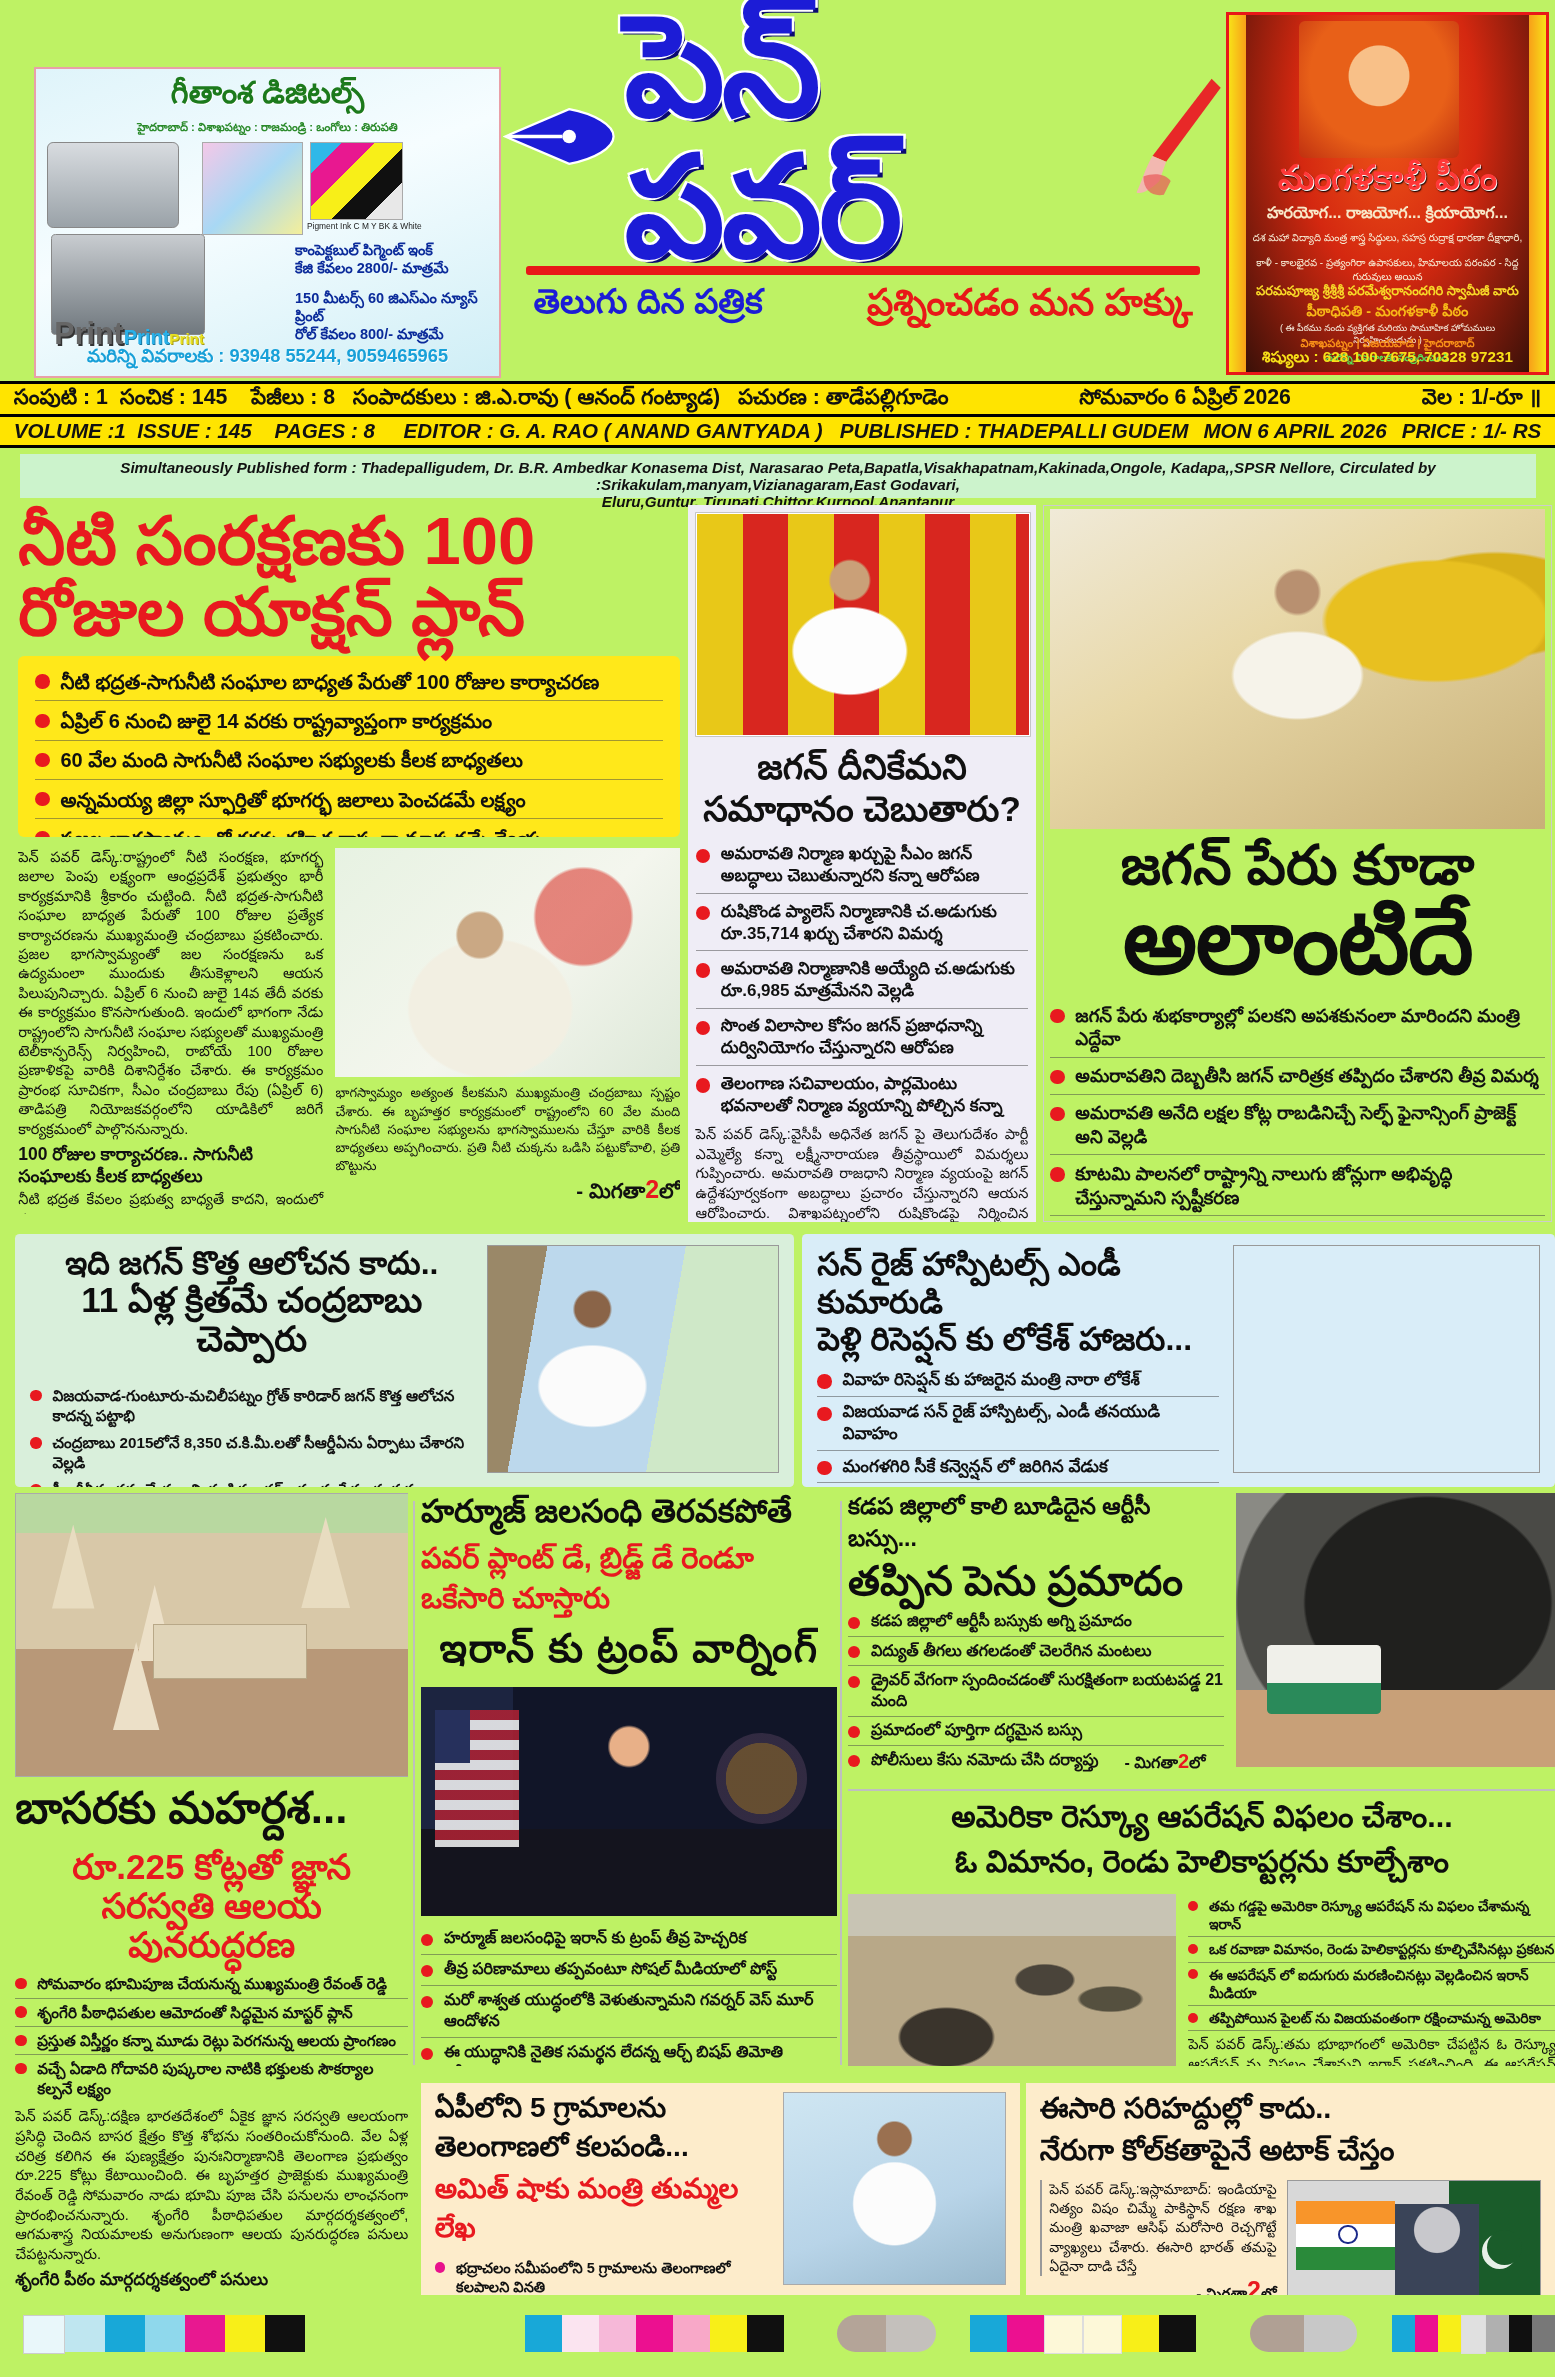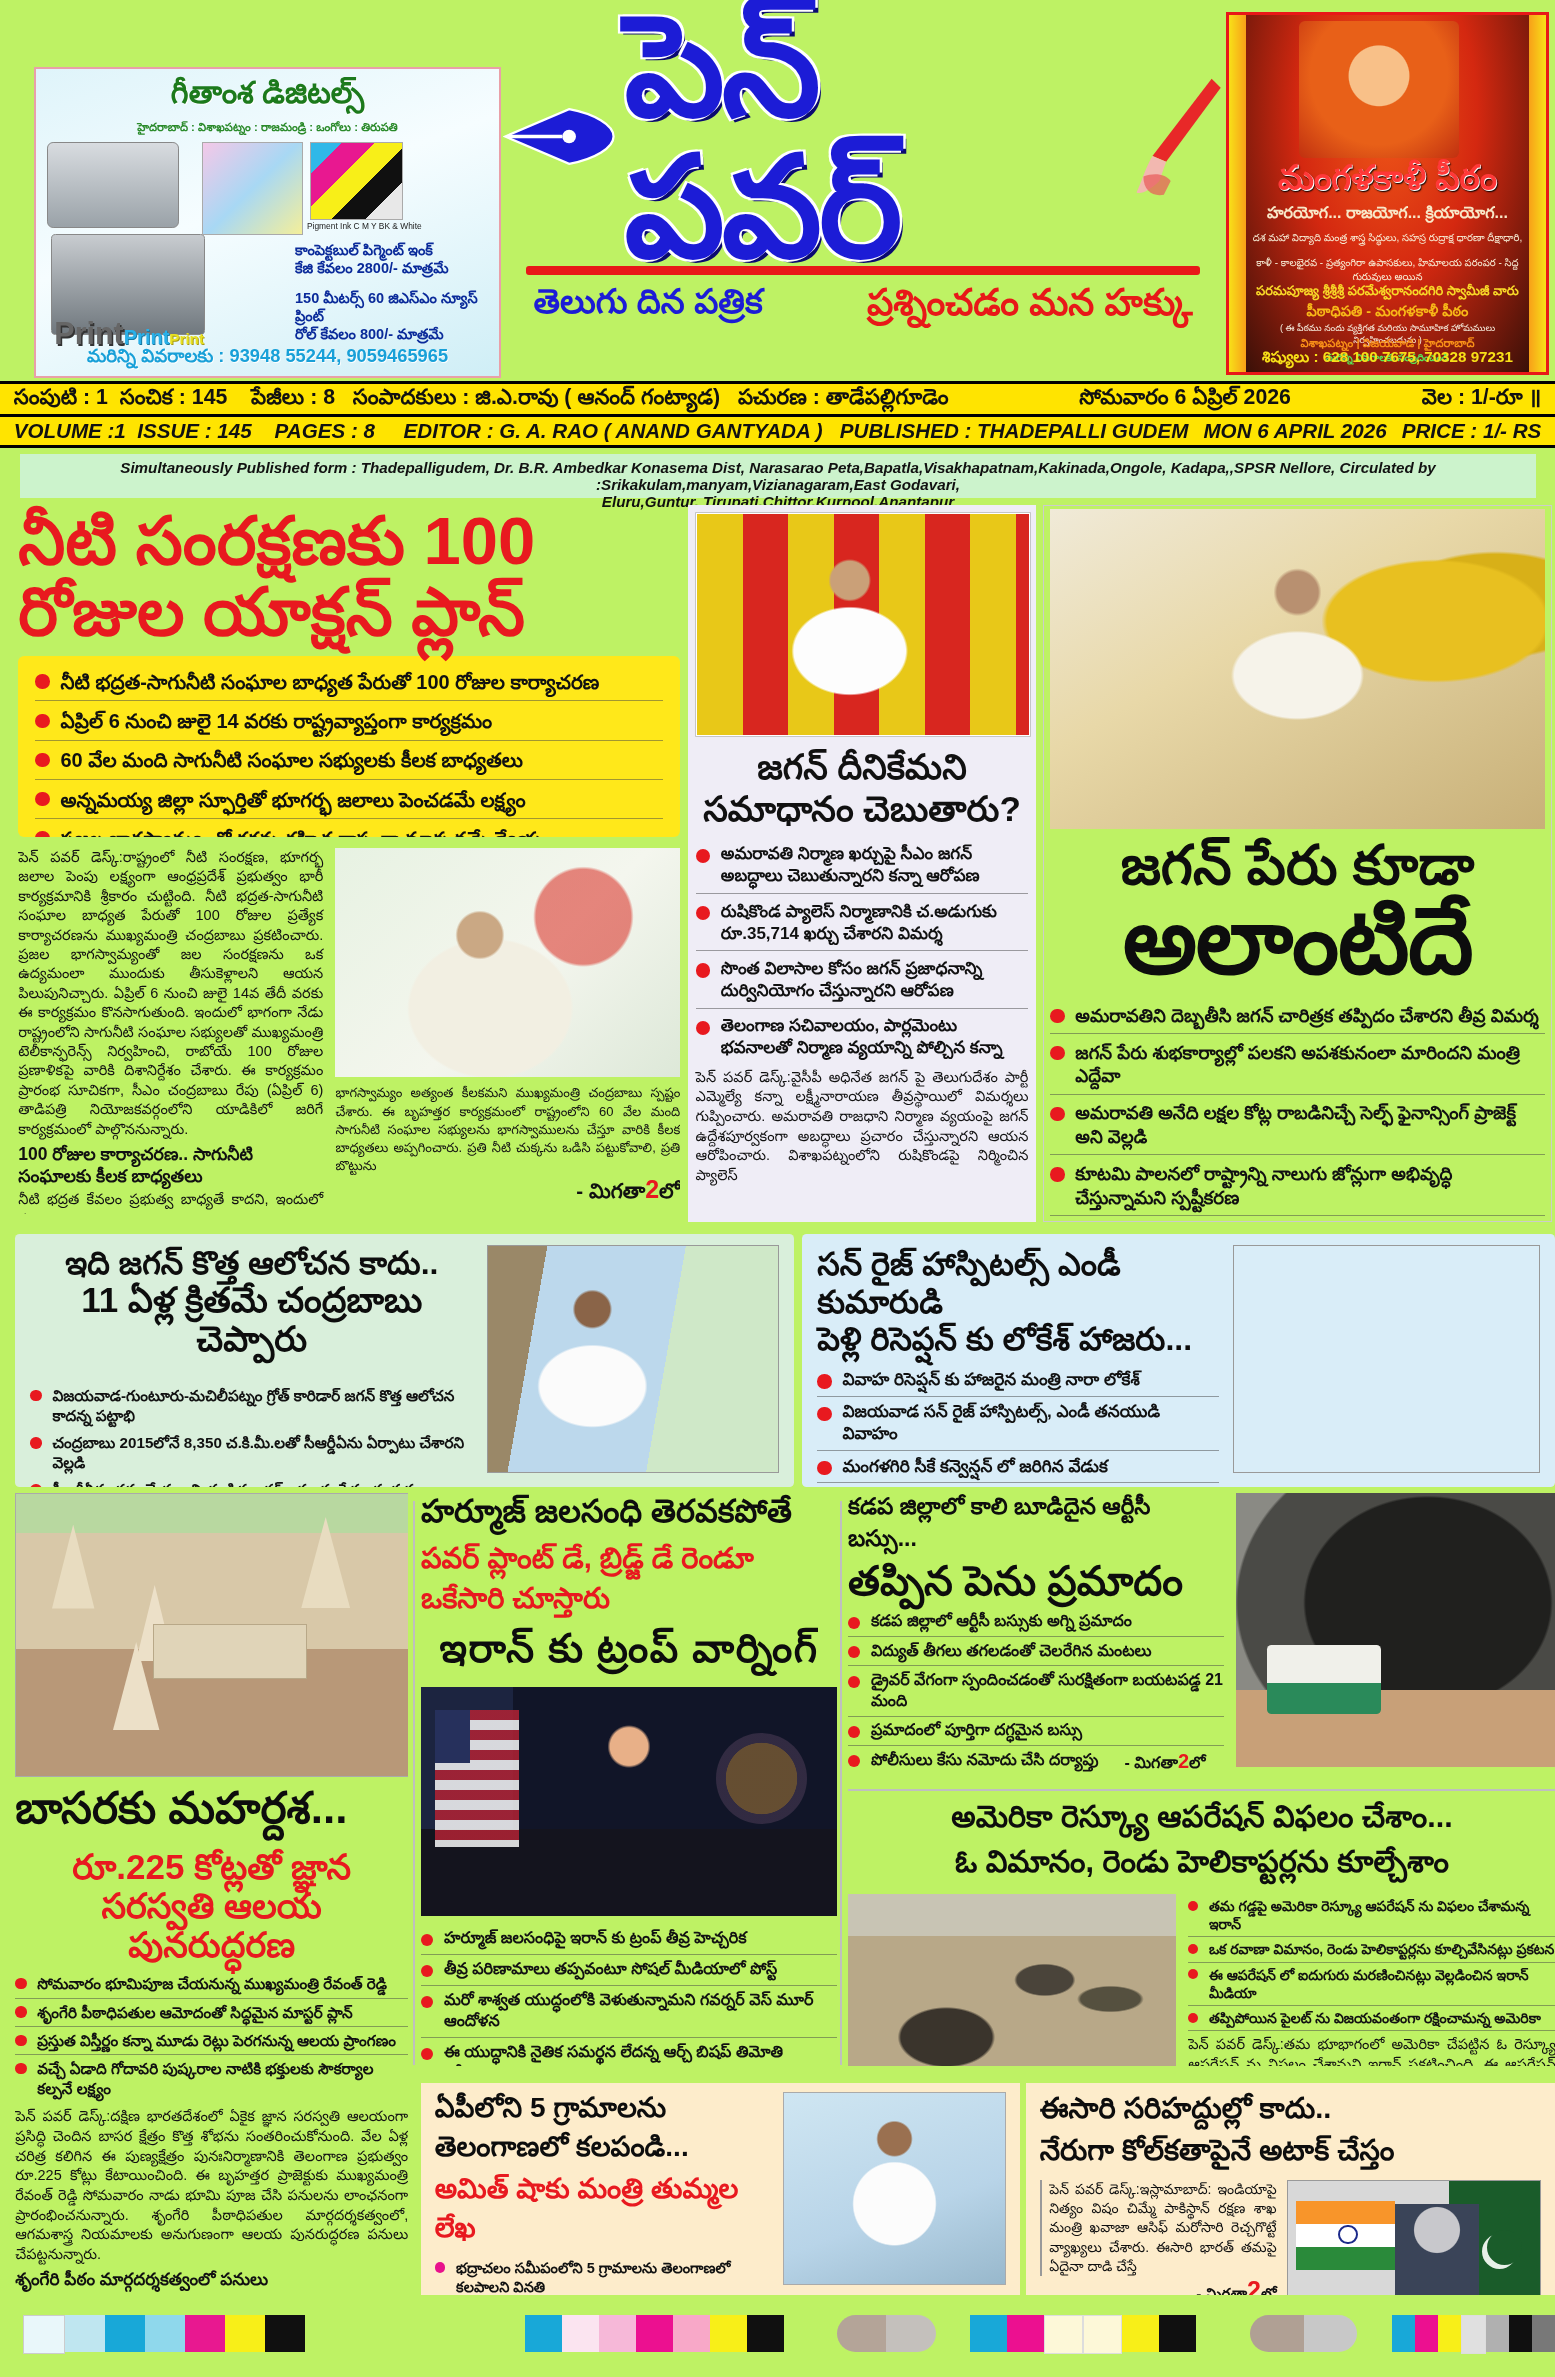--- a/index.html
+++ b/index.html
@@ -178,20 +178,24 @@
       <li class="bullet sep">
           <span class="dot"></span>
           <span class="btext">అమరావతి నిర్మాణ ఖర్చుపై సీఎం జగన్ అబద్ధాలు చెబుతున్నారని కన్నా ఆరోపణ</span>
         </li>
       <li class="bullet sep">
           <span class="dot"></span>
           <span class="btext">రుషికొండ ప్యాలెస్ నిర్మాణానికి చ.అడుగుకు రూ.35,714 ఖర్చు చేశారని విమర్శ</span>
         </li>
       <li class="bullet sep">
           <span class="dot"></span>
+          <span class="btext">అమరావతి నిర్మాణానికి అయ్యేది చ.అడుగుకు రూ.6,985 మాత్రమేనని వెల్లడి</span>
+        </li>
+      <li class="bullet sep">
+          <span class="dot"></span>
           <span class="btext">సొంత విలాసాల కోసం జగన్ ప్రజాధనాన్ని దుర్వినియోగం చేస్తున్నారని ఆరోపణ</span>
         </li>
       <li class="bullet">
           <span class="dot"></span>
           <span class="btext">తెలంగాణ సచివాలయం, పార్లమెంటు భవనాలతో నిర్మాణ వ్యయాన్ని పోల్చిన కన్నా</span>
         </li>
     </ul>
     <div class="jst" style="font-size:14.5px;line-height:1.35;margin-top:3px;">పెన్ పవర్ డెస్క్:వైసీపీ అధినేత జగన్ పై తెలుగుదేశం పార్టీ ఎమ్మెల్యే కన్నా లక్ష్మీనారాయణ తీవ్రస్థాయిలో విమర్శలు గుప్పించారు. అమరావతి రాజధాని నిర్మాణ వ్యయంపై జగన్ ఉద్దేశపూర్వకంగా అబద్ధాలు ప్రచారం చేస్తున్నారని ఆయన ఆరోపించారు. విశాఖపట్నంలోని రుషికొండపై నిర్మించిన ప్యాలెస్</div>
 
   </div>
@@ -201,25 +205,25 @@
            radial-gradient(circle at 50% 26%,#b89070 0 6%,transparent 7%),
            radial-gradient(ellipse at 50% 52%,#f6f3ea 0 18%,transparent 19%),
            radial-gradient(ellipse at 78% 35%,#e8c020 0 20%,transparent 21%),
            radial-gradient(ellipse at 90% 30%,#d8b018 0 16%,transparent 17%),
            linear-gradient(150deg,#f0ead8 0%,#e8d8a8 40%,#c8b078 100%);"></div>
     <div class="ctr b hl-blk" style="font-size:55px;margin-top:7.6px;line-height:1.05;">జగన్ పేరు కూడా</div>
     <div class="ctr b hl-blk" style="font-size:93px;line-height:1.02;letter-spacing:-1.5px;">అలాంటిదే</div>
     <ul class="bullets" style="font-size:18.3px;margin-top:7.6px;">
       <li class="bullet sep">
           <span class="dot"></span>
+          <span class="btext">జగన్ పేరు శుభకార్యాల్లో పలకని అపశకునంలా మారిందని మంత్రి ఎద్దేవా</span>
+        </li>
+      <li class="bullet sep">
+          <span class="dot"></span>
           <span class="btext">అమరావతిని దెబ్బతీసి జగన్ చారిత్రక తప్పిదం చేశారని తీవ్ర విమర్శ</span>
-        </li>
-      <li class="bullet sep">
-          <span class="dot"></span>
-          <span class="btext">జగన్ పేరు శుభకార్యాల్లో పలకని అపశకునంలా మారిందని మంత్రి ఎద్దేవా</span>
         </li>
       <li class="bullet sep">
           <span class="dot"></span>
           <span class="btext">అమరావతి అనేది లక్షల కోట్ల రాబడినిచ్చే సెల్ఫ్ ఫైనాన్సింగ్ ప్రాజెక్ట్ అని వెల్లడి</span>
         </li>
       <li class="bullet sep">
           <span class="dot"></span>
           <span class="btext">కూటమి పాలనలో రాష్ట్రాన్ని నాలుగు జోన్లుగా అభివృద్ధి చేస్తున్నామని స్పష్టీకరణ</span>
         </li>
       <li class="bullet sep"></li>

